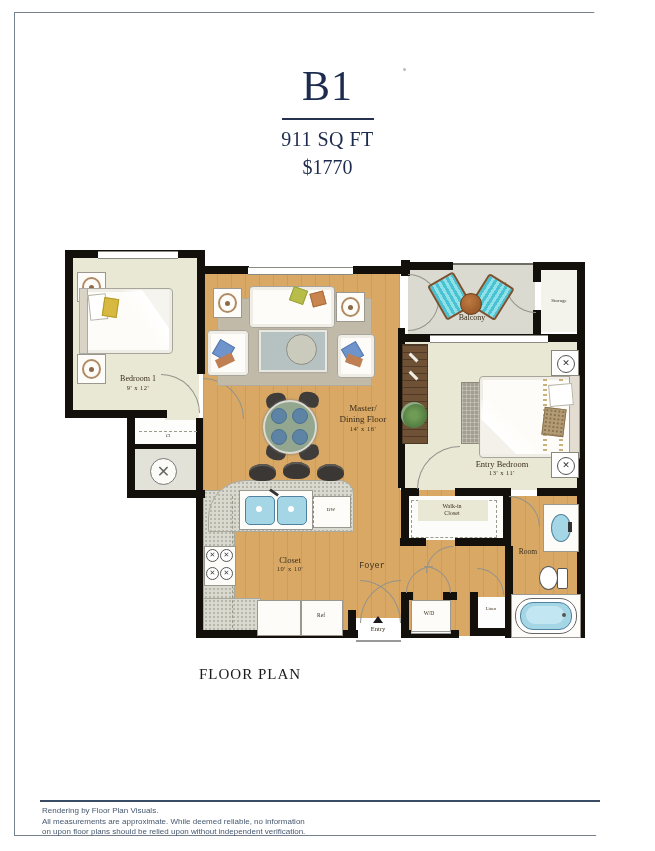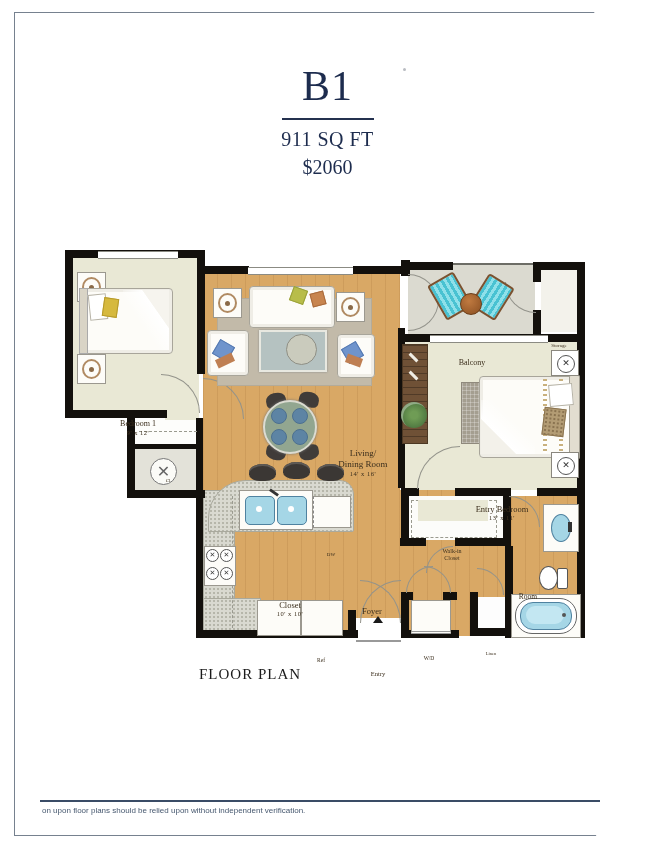--- a/index.html
+++ b/index.html
@@ -45,41 +45,41 @@
   .burner{position:absolute;width:11px;height:11px;border:1px solid #555;border-radius:50%;background:#fff;}
   .burner::before{content:"\2715";display:block;text-align:center;font-size:7px;line-height:11px;color:#444;}
   .xcirc{position:absolute;border:1px solid #777;border-radius:50%;background:#fbfbf7;}
   .xcirc::before{content:"\2715";display:block;text-align:center;font-size:16px;line-height:25px;color:#666;}
   .fan{position:absolute;background:#fff;border:1px solid #8a877e;}
   .fan::before{content:"\2715";position:absolute;left:50%;top:50%;width:16px;height:16px;margin:-8px 0 0 -8px;
      border:1px solid #555;border-radius:50%;font-size:9px;line-height:15px;text-align:center;color:#333;}
   .bchair{position:absolute;border:2px solid #7a5230;border-radius:3px;
      background:repeating-linear-gradient(90deg,#49c2d2 0 3px,#8fe0e9 3px 6px);}
   .blue{background:#a5d6e6;border:1px solid #4f82a0;}
-  .lbl{position:absolute;color:#3c2f1d;text-align:center;line-height:1.2;margin-top:45px;}
+  .lbl{position:absolute;color:#3c2f1d;text-align:center;line-height:1.2;}
   .dims{display:block;font-size:6.5px;letter-spacing:0.5px;}
   .tri{position:absolute;width:0;height:0;border-left:5px solid transparent;border-right:5px solid transparent;border-bottom:7px solid #1a1a1a;}
   
   #caption{position:absolute;left:199px;top:666px;font-size:15px;letter-spacing:1px;color:#1b1b1b;}
   #f-line{position:absolute;left:40px;top:800px;width:565px;height:2px;background:#3a4c66;}
   #f-text{position:absolute;left:42px;top:806px;font-family:"Liberation Sans",sans-serif;
      font-size:8px;line-height:10.5px;color:#46586f;}
 </style>
 </head>
 <body>
 
 <div id="page">
   <div id="frame"></div>
   <div class="speck" style="left:403px;top:68px;"></div>
 
   <div id="hdr">
     <div id="unit">B1</div>
     <div id="rule"></div>
     <div id="area">911 SQ FT</div>
-    <div id="price">$2060</div>
+    <div id="price">$1770</div>
   </div>
 
   <div id="plan">
 
     <div class="floor" style="left:8px;top:4px;width:126px;height:158px;background:#e9e8d5;"></div>
     <div class="floor" style="left:100px;top:124px;width:34px;height:46px;background:#e9e8d5;"></div>
     <div class="floor" style="left:70px;top:170px;width:66px;height:24px;background:#fdfdfb;"></div>
     <div class="floor" style="left:70px;top:198px;width:66px;height:43px;background:#e3e2d9;"></div>
     <div class="floor" style="left:138px;top:20px;width:197px;height:222px;background:#d9a865;background-image:repeating-linear-gradient(90deg,rgba(120,70,20,.12) 0 1px,transparent 1px 14px);"></div>
     <div class="floor" style="left:138px;top:240px;width:305px;height:146px;background:#d9a865;background-image:repeating-linear-gradient(90deg,rgba(120,70,20,.12) 0 1px,transparent 1px 14px);"></div>
@@ -240,47 +240,49 @@
 
     <div class="furn" style="left:346px;top:350px;width:38px;height:30px;border-bottom:3px double #999;"></div>
 
     <div class="tri" style="left:308px;top:366px;"></div>
 
     <div class="lbl" style="left:28px;top:124px;width:90px;font-size:8px;">
       <span>Bedroom 1</span>
       <span class="dims">9' x 12'</span>
     </div>
     <div class="lbl" style="left:256px;top:153px;width:84px;font-size:9px;">
-      <span>Living/</span><br>
-      <span>Dining Room</span>
+      <span>Master/</span><br>
+      <span>Dining Floor</span>
       <span class="dims">14' x 16'</span>
     </div>
     <div class="lbl" style="left:389px;top:209px;width:96px;font-size:8.5px;">
       <span>Entry Bedroom</span>
       <span class="dims">13' x 11'</span>
     </div>
     <div class="lbl" style="left:185px;top:305px;width:80px;font-size:8.5px;">
       <span>Closet</span>
       <span class="dims">10' x 10'</span>
     </div>
-    <div class="lbl" style="left:277px;top:311px;width:60px;font-size:8.5px;">Foyer</div>
+    <div class="lbl" style="left:277px;top:311px;width:60px;font-size:8.5px;font-family:Liberation Mono, monospace;">Foyer</div>
     <div class="lbl" style="left:377px;top:63px;width:60px;font-size:8px;">Balcony</div>
     <div class="lbl" style="left:478px;top:48px;width:32px;font-size:5px;">Storage</div>
     <div class="lbl" style="left:361px;top:253px;width:52px;font-size:6px;">
       <span>Walk-in</span><br>
       <span>Closet</span>
     </div>
     <div class="lbl" style="left:443px;top:297px;width:40px;font-size:7.5px;">Room</div>
     <div class="lbl" style="left:348px;top:360px;width:32px;font-size:5.5px;">W/D</div>
     <div class="lbl" style="left:412px;top:356px;width:28px;font-size:4.5px;">Linen</div>
     <div class="lbl" style="left:85px;top:183px;width:36px;font-size:5px;">Cl</div>
     <div class="lbl" style="left:252px;top:257px;width:28px;font-size:5px;">DW</div>
     <div class="lbl" style="left:238px;top:362px;width:36px;font-size:5.5px;">Ref</div>
     <div class="lbl" style="left:293px;top:375px;width:40px;font-size:6.5px;">Entry</div>
   </div>
 
   <div id="caption">FLOOR PLAN</div>
 
   <div id="f-line"></div>
   <div id="f-text">
+    <div>Rendering by Floor Plan Visuals.</div>
+    <div>All measurements are approximate. While deemed reliable, no information</div>
     <div>on upon floor plans should be relied upon without independent verification.</div>
   </div>
 </div>
 
 </body></html>

